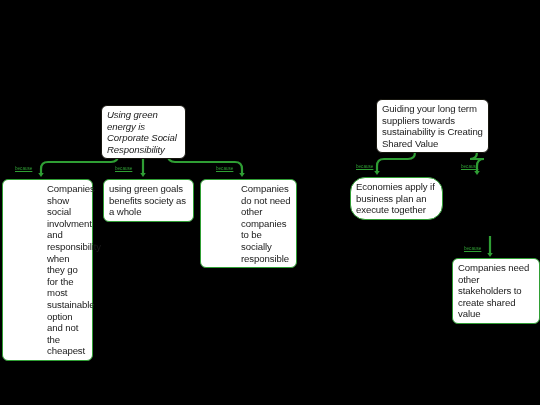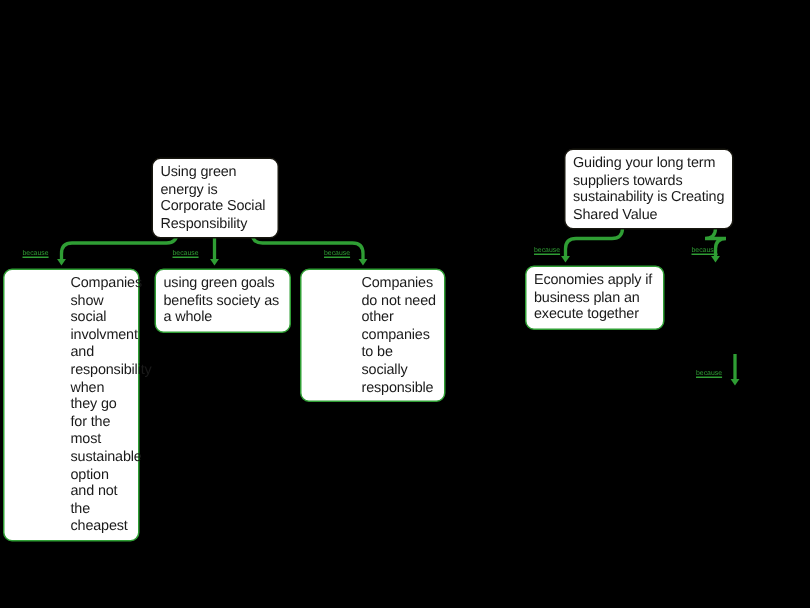--- a/index.html
+++ b/index.html
@@ -75,33 +75,34 @@
       <path d="M 415 144 L 415 152 Q 415 159 408 159 L 384 159 Q 377 159 377 166 L 377 171" marker-end="url(#arrowGreen)"></path>
     </g>
     <g stroke="#2f9e34" stroke-width="2.2" fill="none">
       <path d="M 477 144 L 477 152 Q 477 159 470 159 L 484 159 Q 477 159 477 166 L 477 171" marker-end="url(#arrowGreen)"></path>
     </g>
     <g stroke="#2f9e34" stroke-width="2.2" fill="none">
       <path d="M 490 236 L 490 253" marker-end="url(#arrowGreen)"></path>
     </g>
   </svg>
 
-  <div class="node root" style="left:101px; top:105px; width:85px; min-height:38px;">Using green energy is Corporate Social Responsibility</div>
+  <div class="node root" style="left:101px; top:105px; width:85px; min-height:38px;font-style:italic;">Using green energy is Corporate Social Responsibility</div>
 
   <div class="edge-label" style="left:15px; top:166px;">because</div>
   <div class="node child" style="left:2px; top:179px; width:91px; min-height:85px;padding-left:44px;">Companies show social involvment and responsibility when they go for the most sustainable option and not the cheapest</div>
 
   <div class="edge-label" style="left:115px; top:166px;">because</div>
   <div class="node child" style="left:103px; top:179px; width:91px; min-height:42px;">using green goals benefits society as a whole</div>
 
   <div class="edge-label" style="left:216px; top:166px;">because</div>
   <div class="node child" style="left:200px; top:179px; width:97px; min-height:52px;padding-left:40px;">Companies do not need other companies to be socially responsible</div>
 
   <div class="node root" style="left:376px; top:99px; width:113px; min-height:38px;">Guiding your long term suppliers towards sustainability is Creating Shared Value</div>
 
   <div class="edge-label" style="left:356px; top:164px;">because</div>
-  <div class="node child" style="left:350px; top:177px; width:93px; min-height:40px;">Economies apply if business plan an execute together</div>
+  <div class="node child" style="left:350px; top:177px; width:93px; min-height:40px;border-radius:15px;">Economies apply if business plan an execute together</div>
 
   <div class="edge-label" style="left:461px; top:164px;">because</div>
 
   <div class="edge-label" style="left:464px; top:246px;">because</div>
+  <div class="node child" style="left:452px; top:258px; width:88px; min-height:53px;">Companies need other stakeholders to create shared value</div>
 
 </div>
 
 </body></html>

